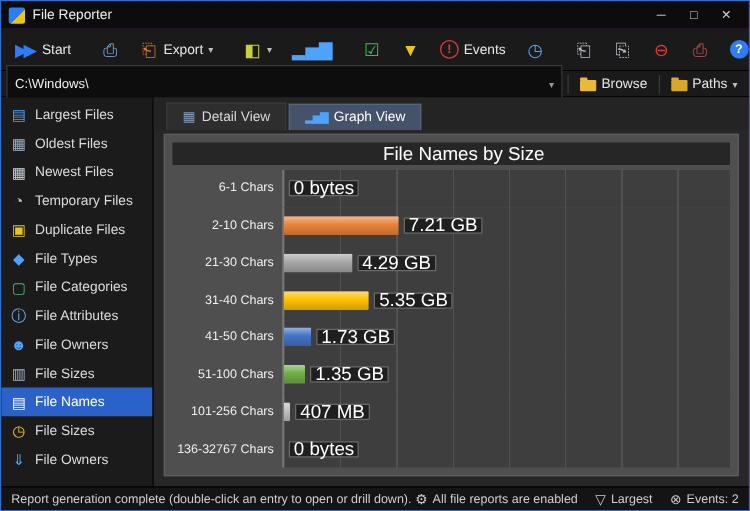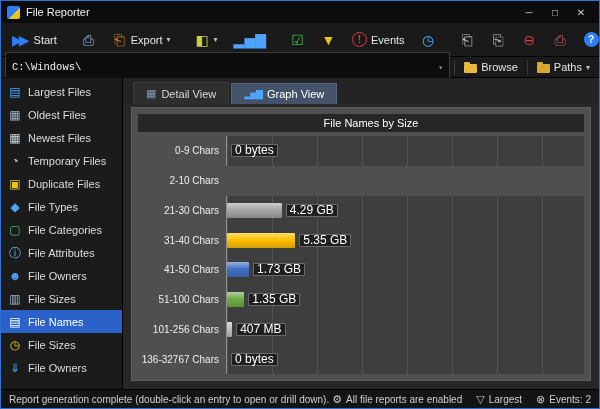--- a/index.html
+++ b/index.html
@@ -21,21 +21,21 @@
   .tb-icon { font-size: 14px; line-height: 14px; display: inline-flex; align-items: center; justify-content: center; min-width: 15px; }
   .tb-icon.circle-outline { width: 15px; height: 15px; border: 1.5px solid currentColor; border-radius: 50%; font-weight: bold; font-size: 10px; }
   .tb-icon.circle-bg { width: 15px; height: 15px; border-radius: 50%; font-weight: bold; font-size: 10px; }
   .tb-label { font-size: 11px; color: #e8e8e8; }
   .tb-caret { font-size: 8px; color: #bdbdbd; }
   .tb-sep { width: 1px; height: 22px; background: #3a3a3a; margin: 0 3px; }
   .tb-start .tb-icon { letter-spacing: -4px; padding-right: 4px; }
 
   
   .addressbar { height: 21px; flex: 0 0 21px; background: #1a1a1a; border-bottom: 1px solid #000; display: flex; align-items: center; padding: 0 4px; gap: 4px; }
-  .path-input { flex: 1; height: 30px; background: #0d0d0d; border: 1px solid #3a3a3a; display: flex; align-items: center; padding: 0 6px; color: #f0f0f0; font-size: 10.5px; font-family: Liberation Mono, monospace; }
+  .path-input { flex: 1; height: 30px; background: #0d0d0d; border: 1px solid #3a3a3a; display: flex; align-items: center; padding: 0 6px; color: #f0f0f0; font-size: 10.5px; }
   .path-input .path-text { flex: 1; }
   .path-input .caret { font-size: 8px; color: #9a9a9a; }
   .addr-sep { width: 1px; height: 15px; background: #3a3a3a; }
   .addr-btn { display: flex; align-items: center; gap: 4px; padding: 2px 5px; border-radius: 2px; }
   .folder-icon { width: 13px; height: 9px; background: #e8b93c; border-radius: 1px; position: relative; display: inline-block; margin-top: 2px; }
   .folder-icon::before { content: ""; position: absolute; top: -2px; left: 0; width: 6px; height: 2px; background: #e8b93c; border-radius: 1px 1px 0 0; }
   .folder-icon.alt { background: #d8a82c; }
   .folder-icon.alt::before { background: #d8a82c; }
   .addr-caret { font-size: 8px; color: #bdbdbd; }
 
@@ -53,27 +53,27 @@
   .main { flex: 1; display: flex; flex-direction: column; background: #272727; min-width: 0; }
   .tabbar { height: 26px; flex: 0 0 26px; display: flex; align-items: flex-end; padding: 3px 0 0 10px; gap: 2px; background: #242424; }
   .tab { display: flex; align-items: center; gap: 5px; padding: 4px 12px; background: #2e2e2e; color: #d8d8d8; border: 1px solid #3a3a3a; border-bottom: none; font-size: 11px; }
   .tab.active { background: #44536a; color: #ffffff; border-color: #55657e; }
   .tab-icon { font-size: 9px; letter-spacing: -1px; }
   .tab-icon.grid { color: #7f9ab5; font-size: 11px; letter-spacing: 0; }
   .tab-icon.bars { color: #4ea3ff; }
 
   
   .chart-panel { flex: 1; margin: 3px 8px 8px 8px; background: #4f4f4f; border: 1px solid #5e5e5e; padding: 6px; display: flex; flex-direction: column; min-height: 0; }
-  .chart-title { height: 18px; flex: 0 0 18px; background: #262626; color: #ffffff; display: flex; align-items: center; justify-content: center; font-size: 11px; padding-left: 20px; }
+  .chart-title { height: 18px; flex: 0 0 18px; background: #262626; color: #ffffff; display: flex; align-items: center; justify-content: center; font-size: 15px; padding-left: 20px; }
   .chart-rows { flex: 1; margin-top: 4px; display: flex; flex-direction: column; min-height: 0; }
   .chart-row { flex: 1; display: flex; align-items: center; min-height: 0; }
   .cat-label { width: 88px; flex: 0 0 88px; text-align: right; padding-right: 7px; font-size: 10px; color: #efefef; white-space: nowrap; }
   .bar-track { flex: 1; align-self: stretch; display: flex; align-items: center; background-color: #3e3e3e; background-image: repeating-linear-gradient(to right, rgba(255,255,255,0.10) 0 1px, transparent 1px 45px); border-left: 1px solid #8f8f8f; min-width: 0; }
   .bar { height: 15px; background-image: linear-gradient(180deg, rgba(255,255,255,0.45), rgba(255,255,255,0) 45%, rgba(0,0,0,0.18)); border-radius: 1px; flex: 0 0 auto; }
-  .bar-value { margin-left: 4px; background: #1f1f1f; border: 1px solid #6a6a6a; color: #ffffff; font-size: 12px; line-height: 11px; padding: 0 3px; white-space: nowrap; border-radius: 1px; }
+  .bar-value { margin-left: 4px; background: #1f1f1f; border: 1px solid #6a6a6a; color: #ffffff; font-size: 15px; line-height: 11px; padding: 0 3px; white-space: nowrap; border-radius: 1px; }
 
   
   .statusbar { height: 19px; flex: 0 0 19px; background: #141414; border-top: 1px solid #000; display: flex; align-items: center; padding: 0 8px; font-size: 10px; color: #cfcfcf; }
   .status-left { flex: 1; white-space: nowrap; overflow: hidden; }
   .status-right { display: flex; gap: 14px; }
   .status-item { display: flex; align-items: center; gap: 4px; white-space: nowrap; }
   .status-icon { font-size: 11px; color: #c9c9c9; }
 </style>
 </head>
 <body>
@@ -225,27 +225,31 @@
         </div>
         <div class="tab active">
           <span class="tab-icon bars">▂▅▇</span>
           <span>Graph View</span>
         </div>
       </div>
       <div class="chart-panel">
         <div class="chart-title">File Names by Size</div>
         <div class="chart-rows">
             <div class="chart-row">
-              <span class="cat-label">0-9 Chars</span>
+              <span class="cat-label">6-1 Chars</span>
               <div class="bar-track">
                 <span class="bar-value">0 bytes</span>
               </div>
             </div>
             <div class="chart-row">
               <span class="cat-label">2-10 Chars</span>
+              <div class="bar-track">
+                <div class="bar" style="width: 25.7919%; background-color: rgb(232, 131, 58);"></div>
+                <span class="bar-value">7.21 GB</span>
+              </div>
             </div>
             <div class="chart-row">
               <span class="cat-label">21-30 Chars</span>
               <div class="bar-track">
                 <div class="bar" style="width: 15.3463%; background-color: rgb(166, 166, 166);"></div>
                 <span class="bar-value">4.29 GB</span>
               </div>
             </div>
             <div class="chart-row">
               <span class="cat-label">31-40 Chars</span>

